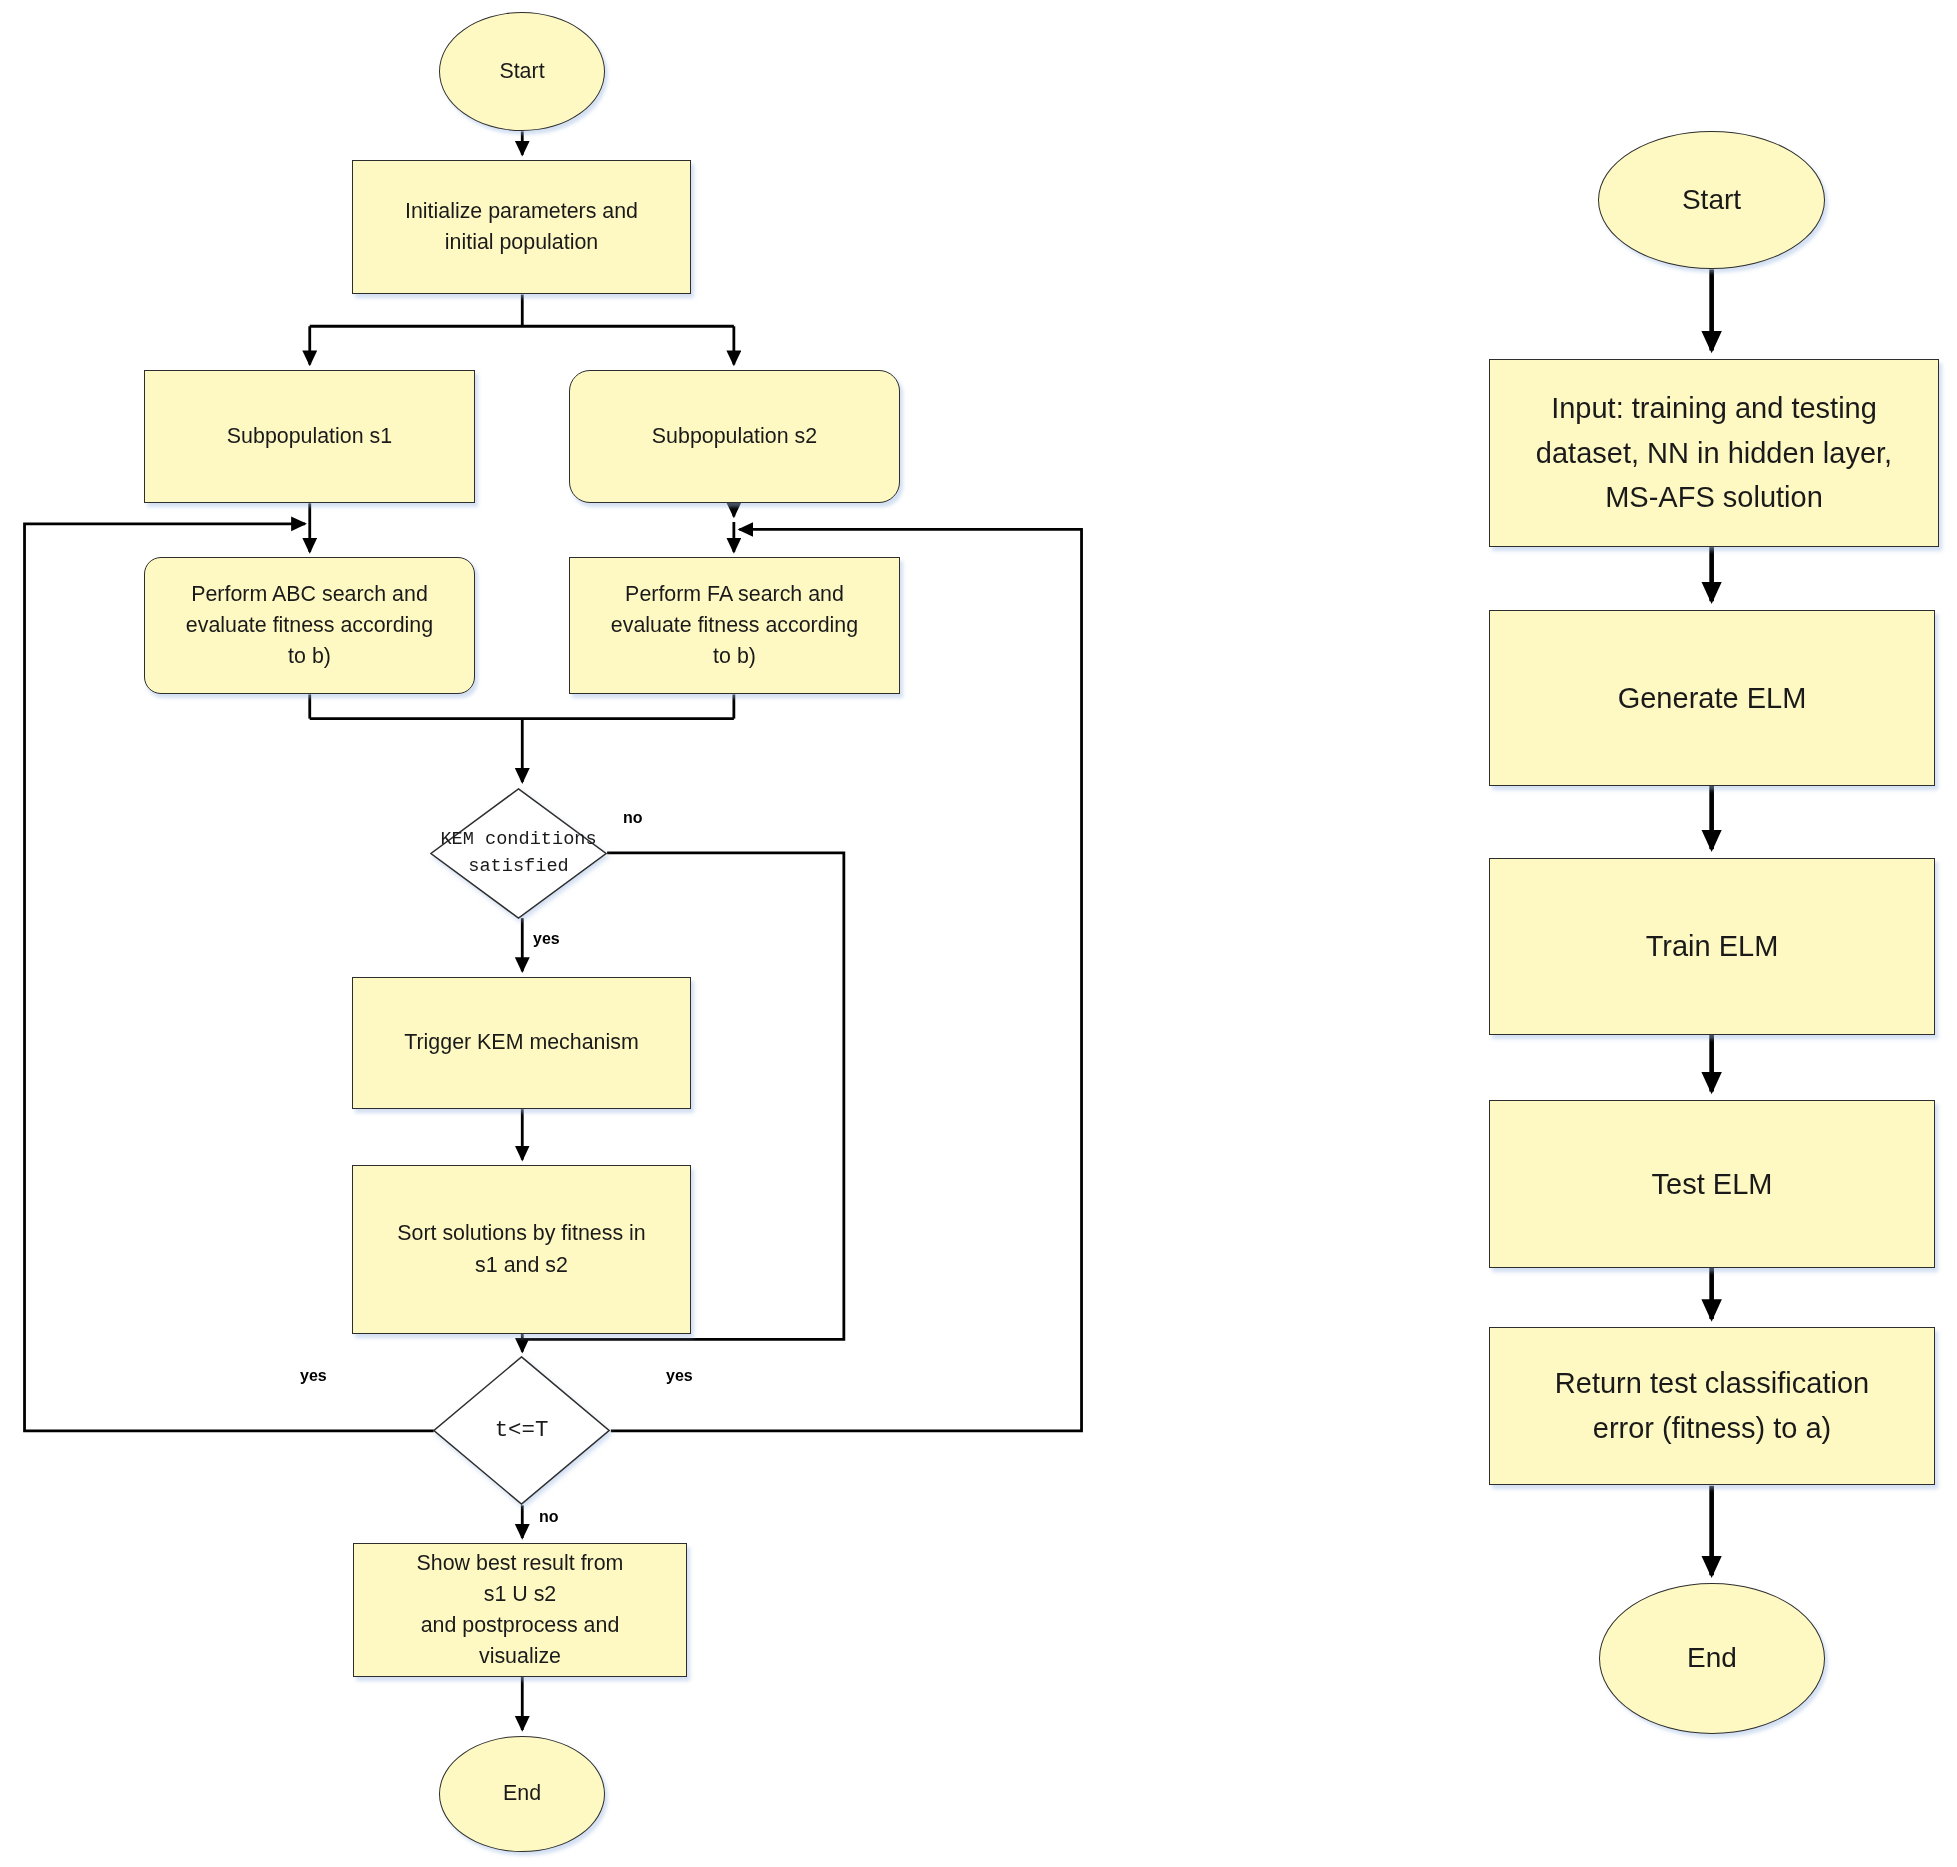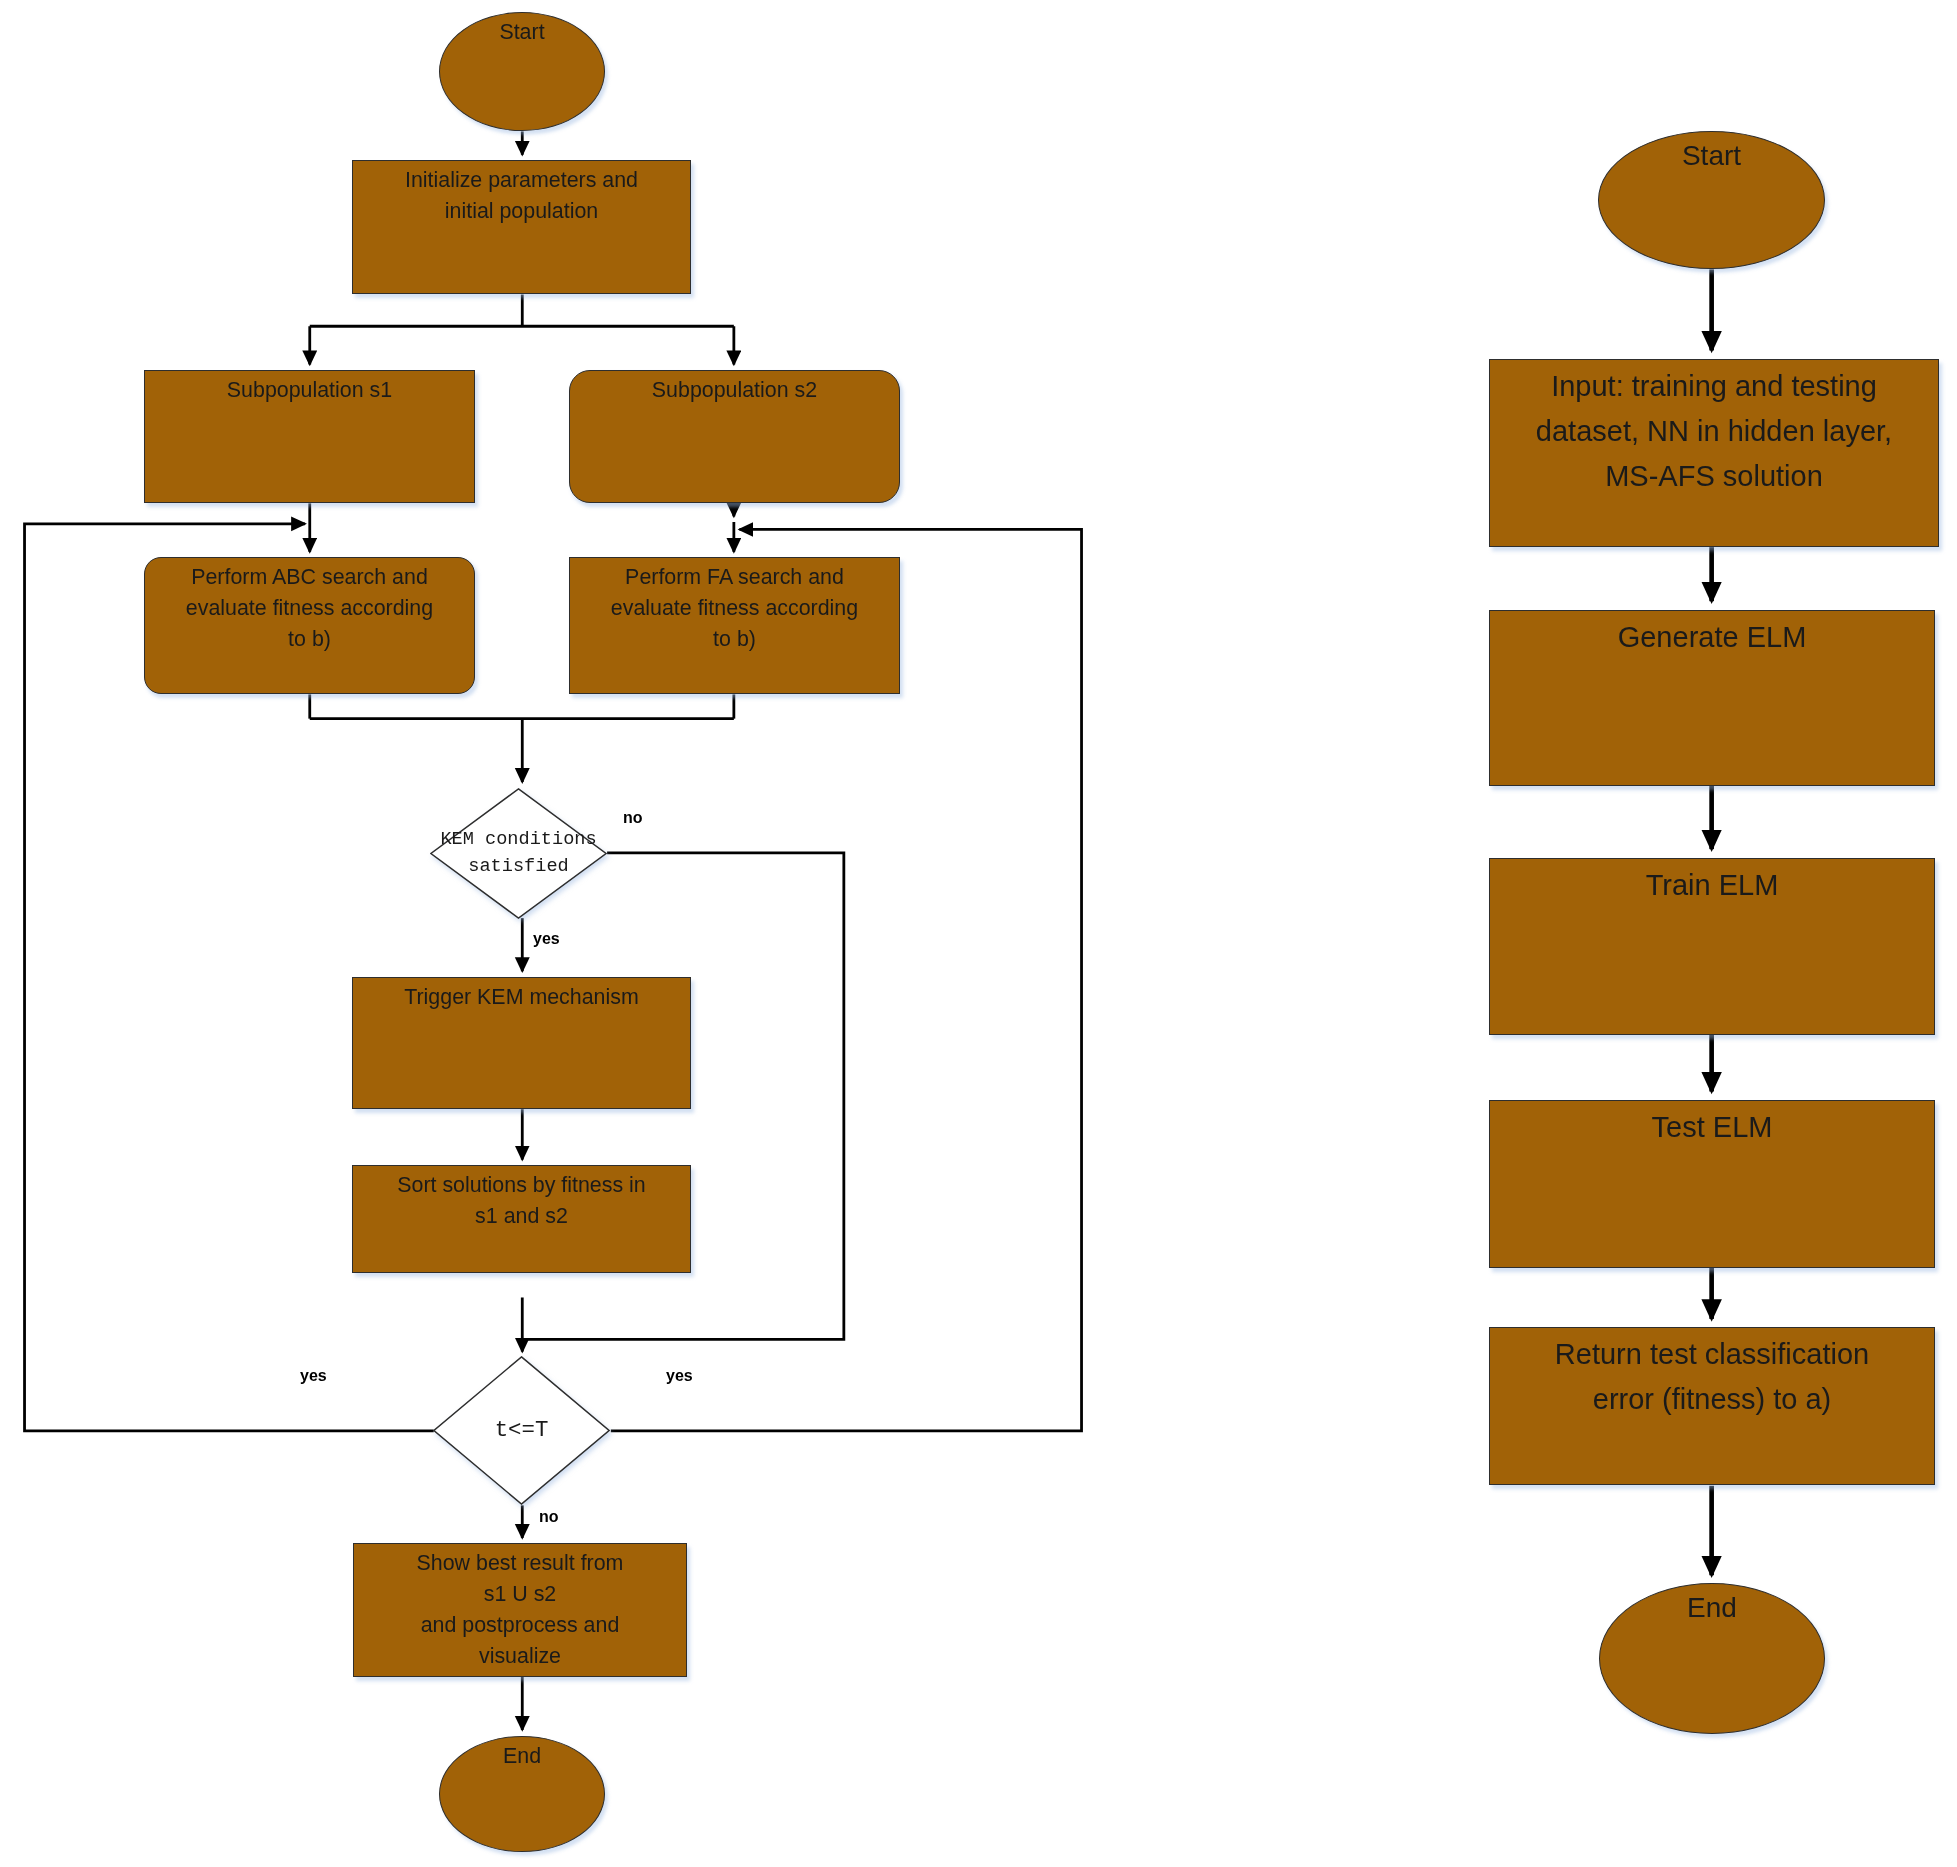--- a/index.html
+++ b/index.html
@@ -24,23 +24,24 @@
   }
   #wires polyline, #wires line {
     fill: none;
     stroke: #000000;
   }
   .w-thin  { stroke-width: 3px; }
   .w-thick { stroke-width: 5px; }
   .node {
     position: absolute;
     box-sizing: border-box;
-    background: #a16207;
+    background: #fef9c3;
     border: 1.4px solid #2e2e2e;
     display: flex;
+    align-items: center;
     justify-content: center;
     text-align: center;
     box-shadow: 2.8px 3.7px 3.7px rgba(158, 186, 226, 0.45);
   }
   .oval { border-radius: 50%; }
   .label {
     white-space: pre-line;
     line-height: 1.45;
     padding: 3.7px 9.3px;
   }
@@ -171,21 +172,21 @@
 satisfied</div>
     </div>
 
     <div class="edge-label" style="left:623px; top:809px;">no</div>
     <div class="edge-label" style="left:533px; top:930px;">yes</div>
 
     <div class="node" style="left:352px; top:977px; width:339px; height:132px;">
       <div class="label fs-left">Trigger KEM mechanism</div>
     </div>
 
-    <div class="node" style="left:352px; top:1165px; width:339px; height:108px;">
+    <div class="node" style="left:352px; top:1165px; width:339px; height:169px;">
       <div class="label fs-left">Sort solutions by fitness in
 s1 and s2</div>
     </div>
 
     <div class="diamond" style="left:433px; top:1356px; width:177px; height:149px;">
       <svg class="dshape" viewBox="0 0 190 160" preserveAspectRatio="none">
         <polygon points="95,1 189,80 95,159 1,80"></polygon>
       </svg>
       <div class="label fs-diamond-lg">t&lt;=T</div>
     </div>

